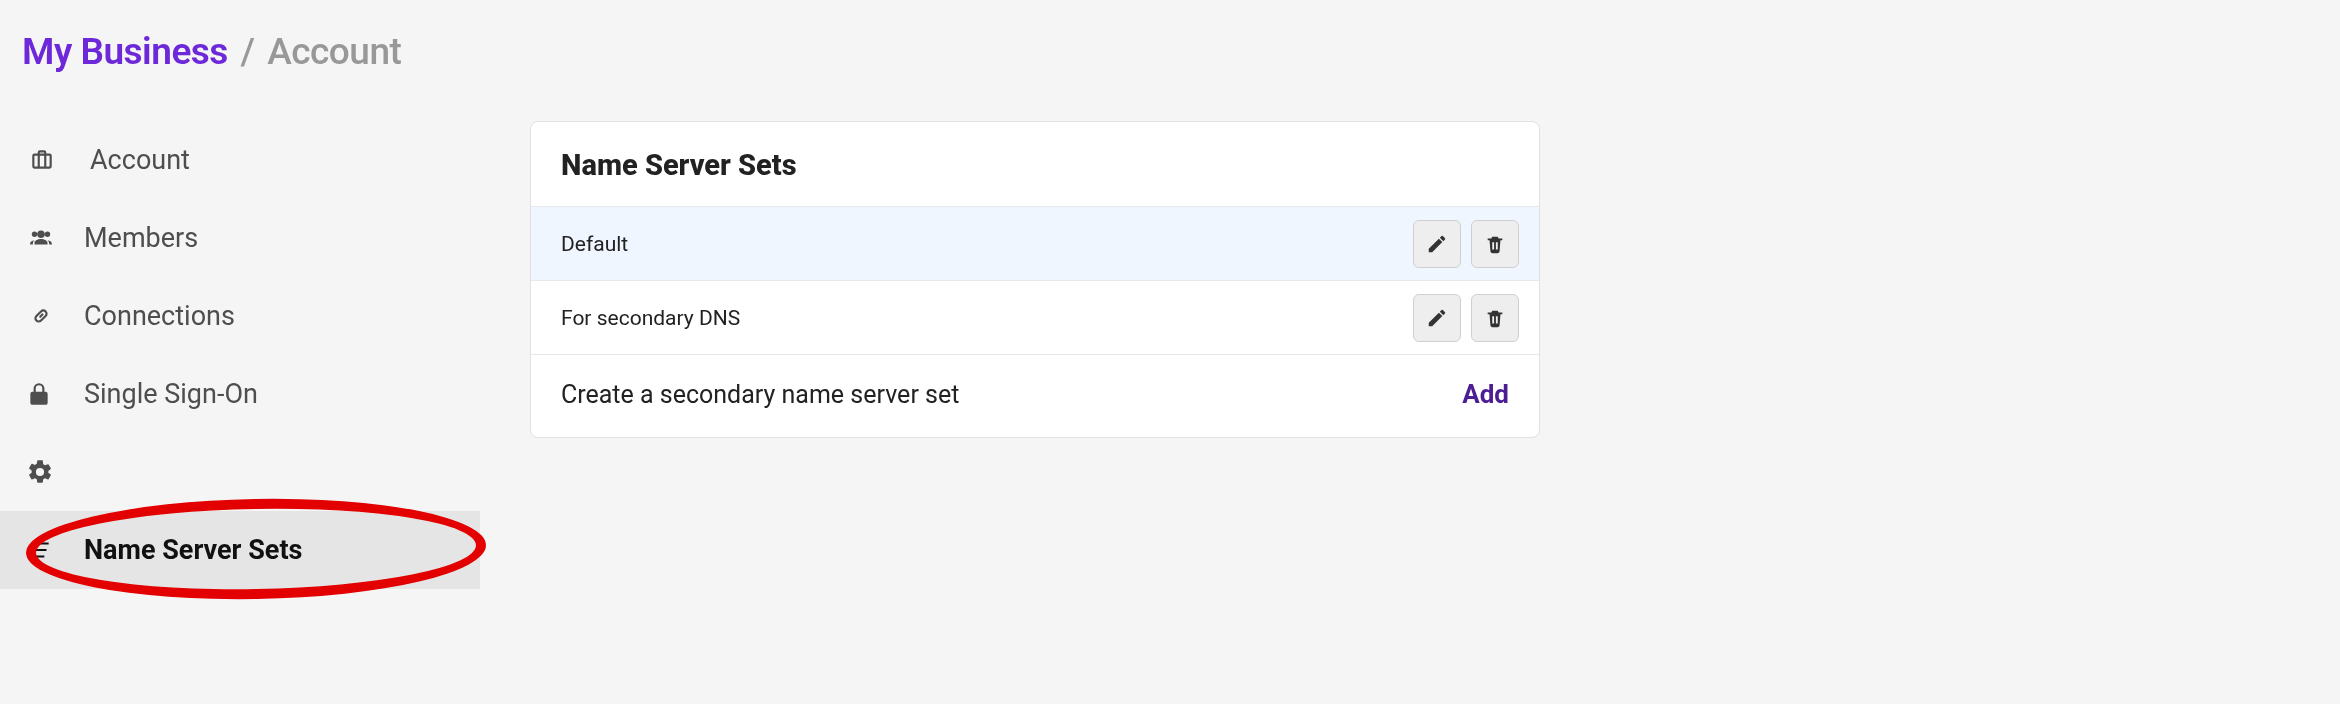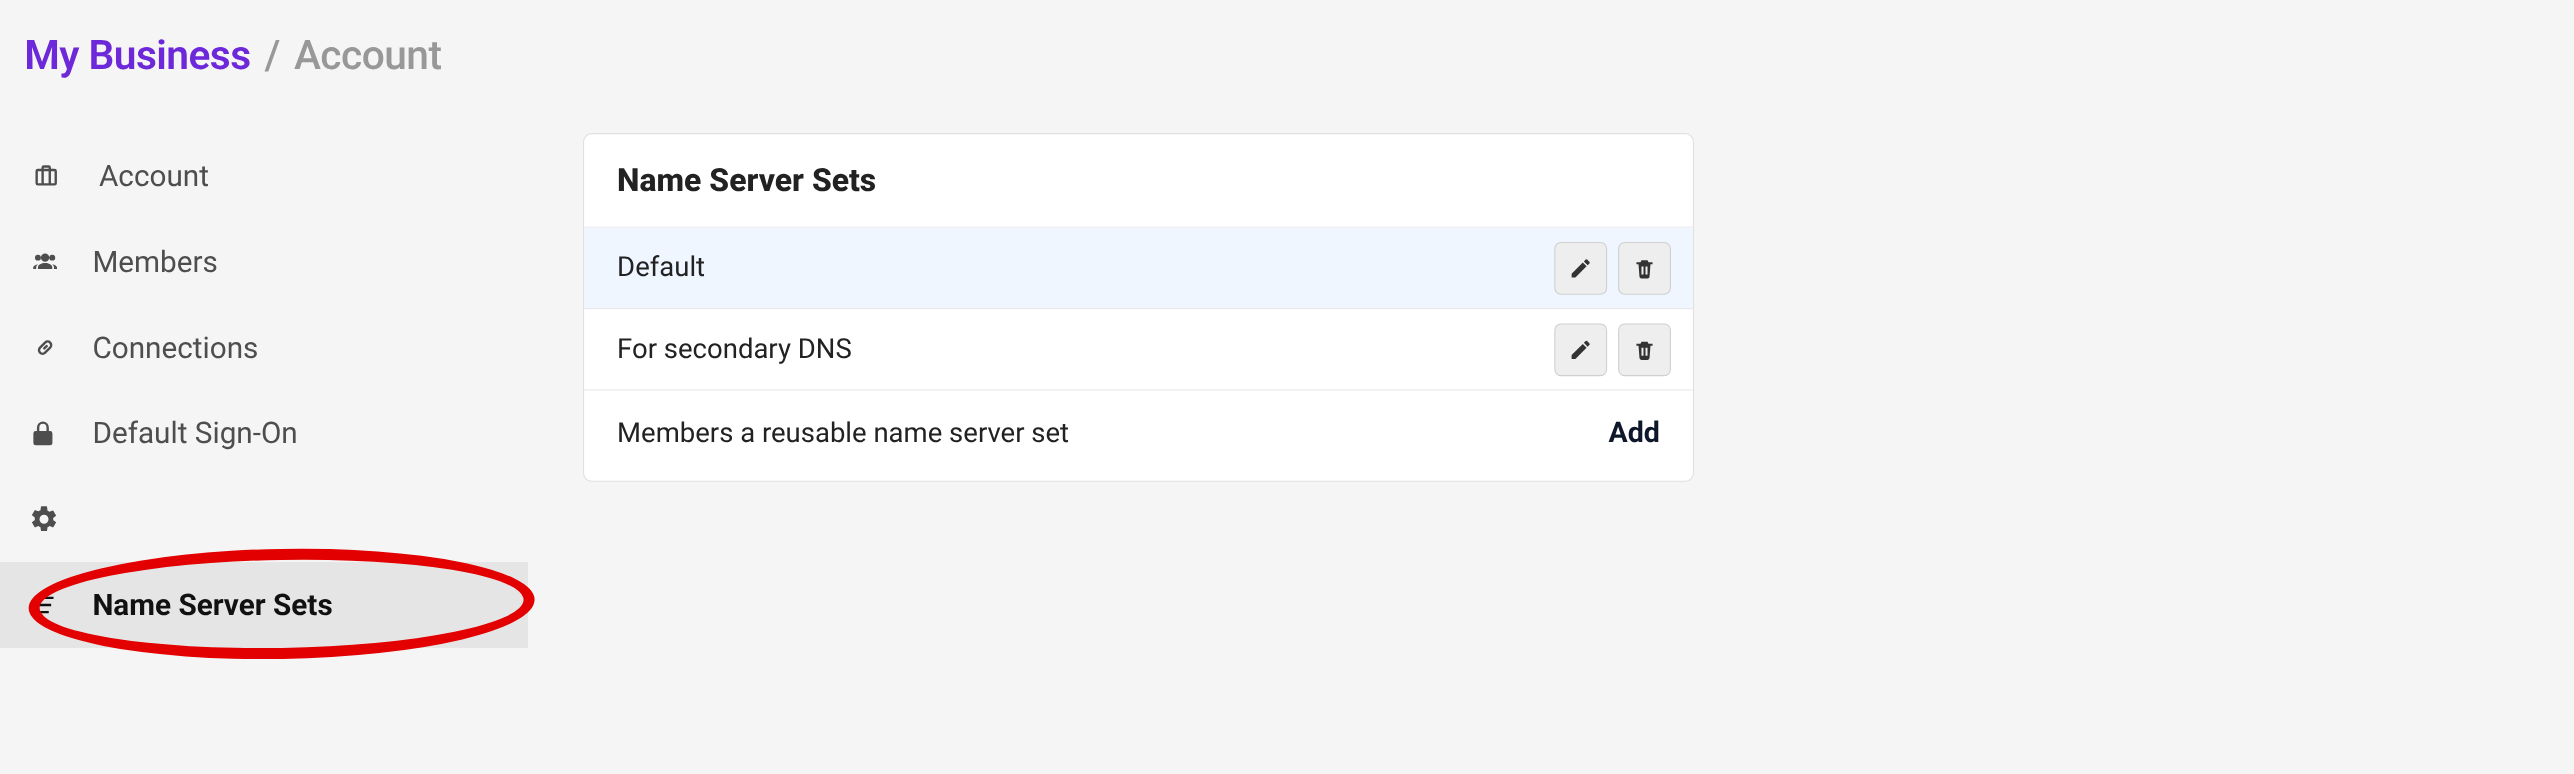--- a/index.html
+++ b/index.html
@@ -100,21 +100,21 @@
     font-size: 29px;
     font-weight: 800;
     color: #222;
     border-bottom: 1px solid #e8e8e8;
   }
   .row {
     display: flex;
     align-items: center;
     padding: 0 20px 0 30px;
     height: 74px;
-    font-size: 25px;
+    font-size: 21px;
     color: #222;
     border-bottom: 1px solid #e8e8e8;
   }
   .row.highlight { background: #eff6ff; }
   .row .row-label { flex: 1; }
   .row-actions { display: flex; gap: 10px; }
   .icon-btn {
     width: 48px;
     height: 48px;
     border: 1px solid #cfcfcf;
@@ -129,21 +129,21 @@
 
   .card-footer {
     display: flex;
     align-items: center;
     padding: 24px 30px 28px 30px;
     font-size: 25px;
     color: #222;
   }
   .card-footer .footer-text { flex: 1; }
   .card-footer .add-link {
-    color: #0f172a;
+    color: #4c1d95;
     font-weight: 700;
     cursor: pointer;
     font-size: 26px;
   }
 
   
   svg { display: block; }
 </style>
 </head>
 <body>
@@ -184,21 +184,21 @@
       </span>
       <span class="label">Connections</span>
     </div>
 
     <div class="sidebar-item">
       <span class="icon-wrap">
         <svg width="26" height="28" viewBox="0 0 24 24" fill="currentColor">
           <path d="M12 2a5 5 0 0 0-5 5v3H6a2 2 0 0 0-2 2v8a2 2 0 0 0 2 2h12a2 2 0 0 0 2-2v-8a2 2 0 0 0-2-2h-1V7a5 5 0 0 0-5-5zm-3 5a3 3 0 0 1 6 0v3H9V7z"></path>
         </svg>
       </span>
-      <span class="label">Default Sign-On</span>
+      <span class="label">Single Sign-On</span>
     </div>
 
     <div class="sidebar-item">
       <span class="icon-wrap">
         <svg width="28" height="28" viewBox="0 0 24 24" fill="currentColor">
           <path d="M19.14 12.94a7.49 7.49 0 0 0 .05-.94 7.49 7.49 0 0 0-.05-.94l2.03-1.58a.5.5 0 0 0 .12-.64l-1.92-3.32a.5.5 0 0 0-.61-.22l-2.39.96a7.03 7.03 0 0 0-1.62-.94l-.36-2.54A.5.5 0 0 0 13.9 2h-3.8a.5.5 0 0 0-.49.42l-.36 2.54c-.58.24-1.12.55-1.62.94l-2.39-.96a.5.5 0 0 0-.61.22L2.71 8.48a.5.5 0 0 0 .12.64l2.03 1.58c-.03.31-.05.63-.05.94s.02.63.05.94L2.83 14.16a.5.5 0 0 0-.12.64l1.92 3.32c.14.24.43.34.61.22l2.39-.96c.5.39 1.04.7 1.62.94l.36 2.54c.04.24.25.42.49.42h3.8c.24 0 .45-.18.49-.42l.36-2.54c.58-.24 1.12-.55 1.62-.94l2.39.96c.18.12.47.02.61-.22l1.92-3.32a.5.5 0 0 0-.12-.64l-2.03-1.58zM12 15.5A3.5 3.5 0 1 1 15.5 12 3.5 3.5 0 0 1 12 15.5z"></path>
         </svg>
       </span>
     </div>
 
@@ -255,20 +255,20 @@
             <span>
               <svg width="22" height="22" viewBox="0 0 24 24" fill="currentColor">
                   <path d="M6 7h12l-1 13a2 2 0 0 1-2 2H9a2 2 0 0 1-2-2L6 7zm3 3v8h2v-8H9zm4 0v8h2v-8h-2zM9 4h6l1 2h4v2H4V6h4l1-2z"></path>
                 </svg>
             </span>
           </button>
         </div>
       </div>
 
       <div class="card-footer">
-        <span class="footer-text">Members a reusable name server set</span>
+        <span class="footer-text">Create a secondary name server set</span>
         <span class="add-link">Add</span>
       </div>
 
     </div>
   </main>
 
 </div>
 
 </body></html>

